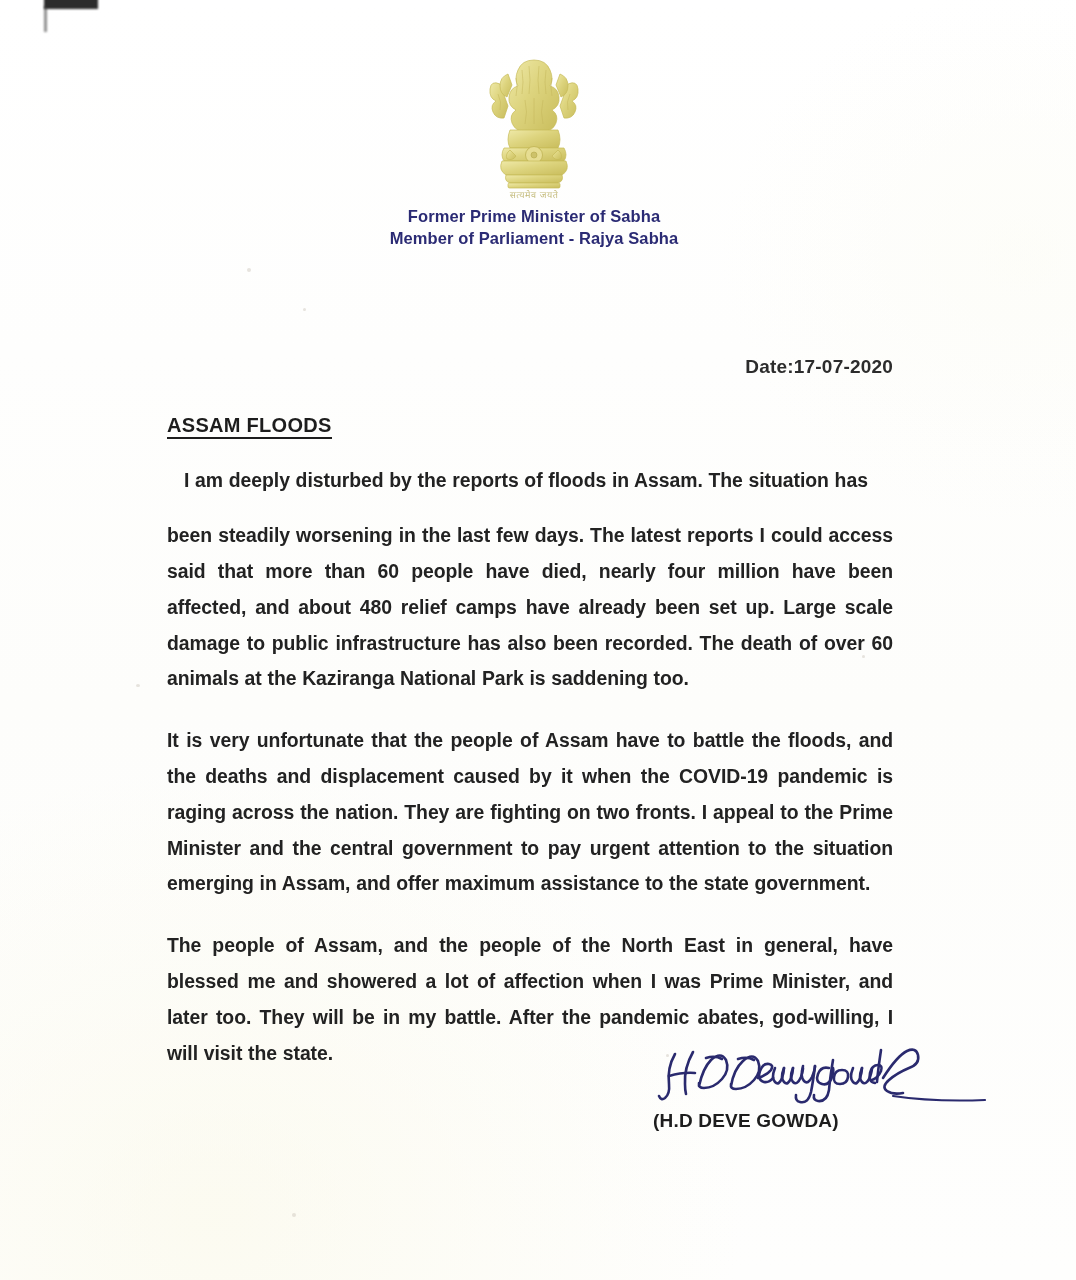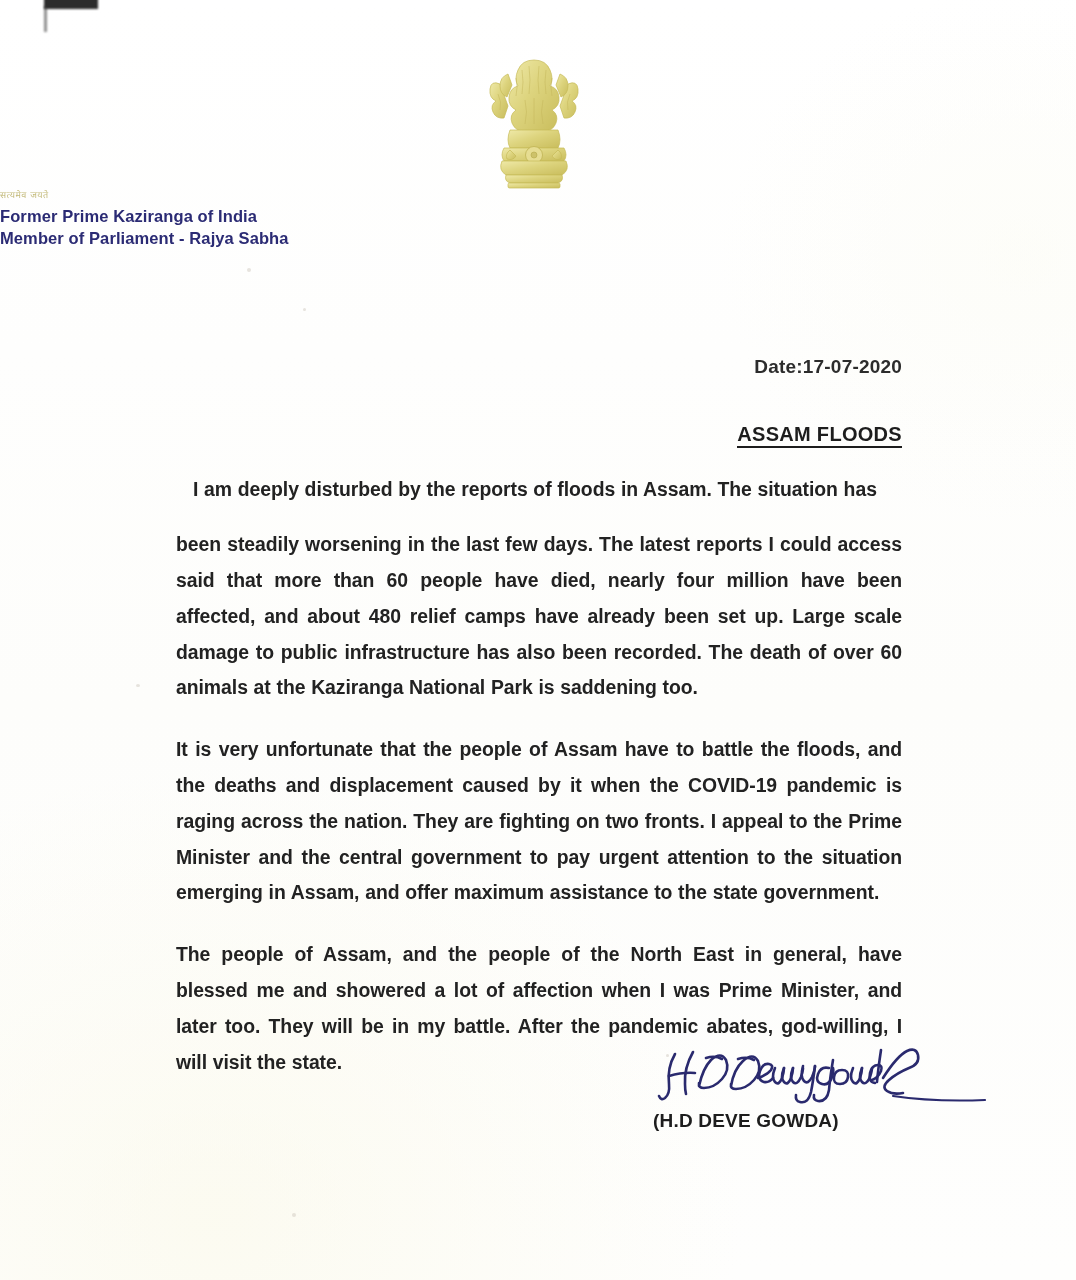--- a/index.html
+++ b/index.html
@@ -54,21 +54,21 @@
     filter: blur(1.2px);
     opacity: .55;
   }
 
   
   .letterhead {
     position: absolute;
     left: 0;
     right: 8px;
     top: 44px;
-    text-align: left;
+    text-align: center;
   }
   .emblem-wrap {
     display: block;
     margin: 0 auto;
     width: 120px;
     height: 160px;
     position: relative;
   }
   .emblem-wrap svg { display: block; width: 100%; height: 100%; }
 
@@ -100,36 +100,36 @@
     margin-top: 3px;
     font-size: 16.5px;
     font-weight: bold;
     color: #2b2b74;
     letter-spacing: .1px;
   }
 
   
   .doc-body {
     position: absolute;
-    left: 176px;
+    left: 167px;
     top: 356px;
     width: 726px;
   }
 
   .date-line {
     text-align: right;
     font-size: 19px;
     font-weight: bold;
     color: #2c2c2c;
     letter-spacing: .2px;
   }
 
   .doc-title {
-    text-align: right;
-    margin-top: 45px;
+    text-align: left;
+    margin-top: 36px;
     font-size: 20px;
     font-weight: bold;
     color: #1d1d1d;
     letter-spacing: .3px;
   }
   .doc-title span {
     border-bottom: 2px solid #1d1d1d;
     padding-bottom: 1px;
   }
 
@@ -246,21 +246,21 @@
             <path d="M60 54 q0 14 0 26"></path>
           <path d="M69 56 q-3 12 0 24"></path>
           <path d="M24 50 q4 8 2 16"></path>
             <path d="M96 50 q-4 8 -2 16"></path>
         </g>
       </svg>
     </div>
 
     <div class="motto">सत्यमेव जयते</div>
 
-    <div class="lh-sub1">Former Prime Kaziranga of India</div>
+    <div class="lh-sub1">Former Prime Minister of Sabha</div>
     <div class="lh-sub2">Member of Parliament - Rajya Sabha</div>
   </header>
 
   <main class="doc-body">
 
     <div class="date-line">Date:17-07-2020</div>
 
     <h2 class="doc-title">
       <span>ASSAM FLOODS</span>
     </h2>

